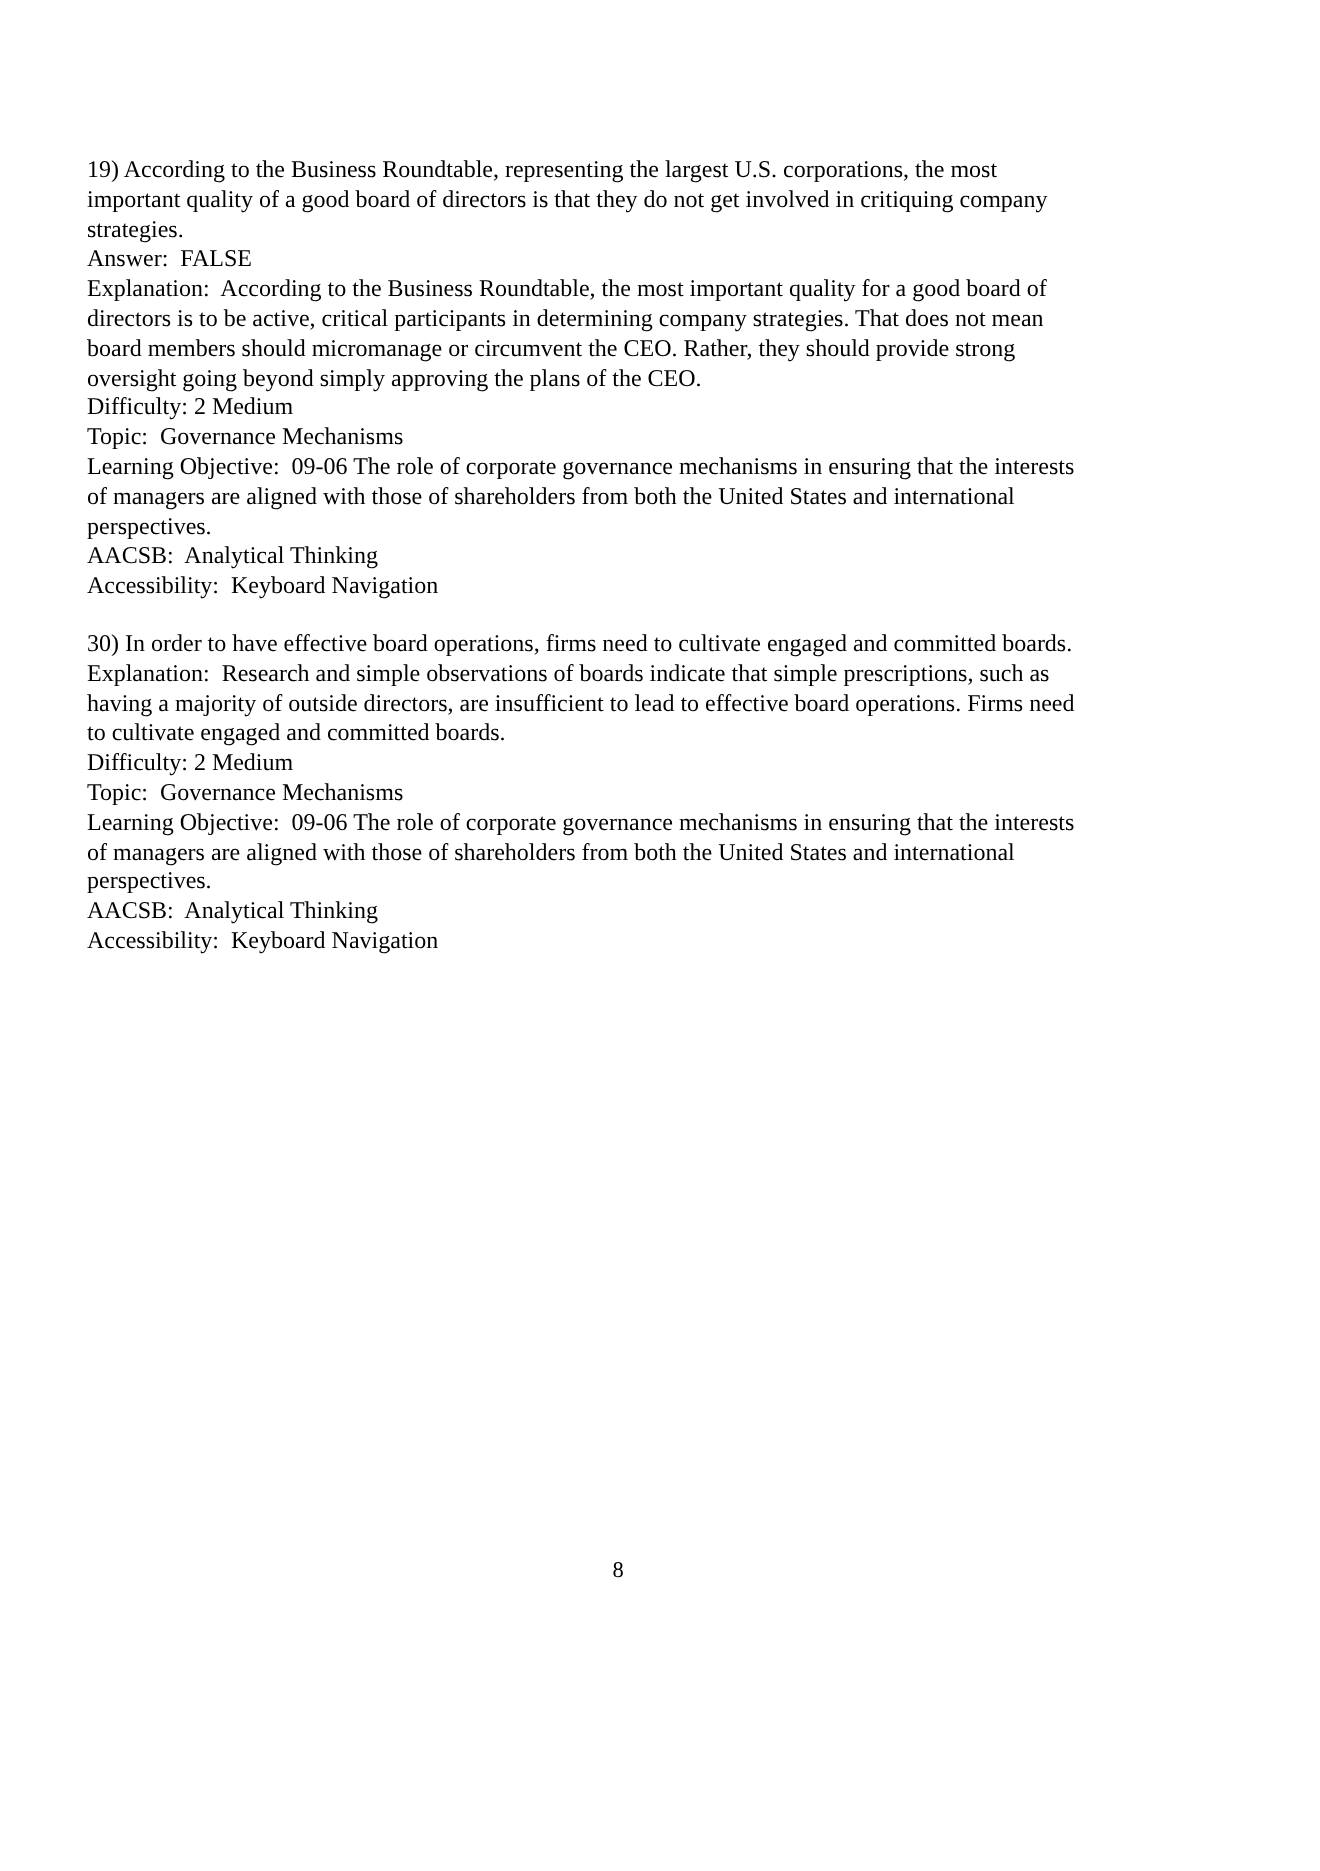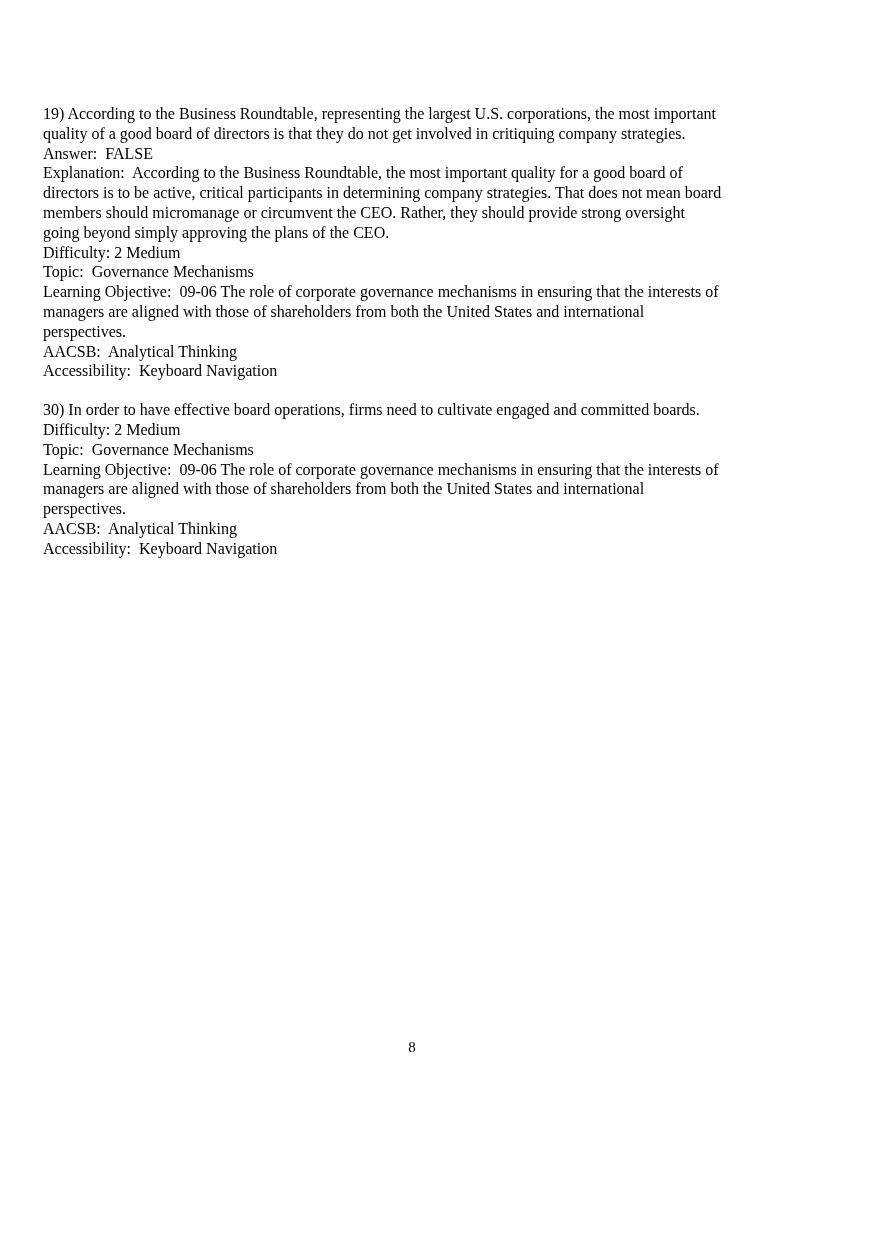--- a/index.html
+++ b/index.html
@@ -6,21 +6,21 @@
     margin: 0;
     padding: 0;
     background: #ffffff;
   }
   .page {
     position: relative;
     width: 824px;
     height: 1247px;
     background: #ffffff;
     box-sizing: border-box;
-    padding: 104px 102px 0 43px;
+    padding: 104px 102px 0 58px;
     font-family: "Liberation Serif", "DejaVu Serif", serif;
     font-size: 16px;
     line-height: 19.8px;
     color: #000000;
     overflow: hidden;
   }
   .page p {
     margin: 0;
     white-space: pre-wrap;
   }
@@ -50,20 +50,21 @@
     <p>Explanation:  According to the Business Roundtable, the most important quality for a good board of directors is to be active, critical participants in determining company strategies. That does not mean board members should micromanage or circumvent the CEO. Rather, they should provide strong oversight going beyond simply approving the plans of the CEO.</p>
     <p>Difficulty: 2 Medium</p>
     <p>Topic:  Governance Mechanisms</p>
     <p>Learning Objective:  09-06 The role of corporate governance mechanisms in ensuring that the interests of managers are aligned with those of shareholders from both the United States and international perspectives.</p>
     <p>AACSB:  Analytical Thinking</p>
     <p>Accessibility:  Keyboard Navigation</p>
   </section>
 
   <section class="question">
     <p class="stem">30) In order to have effective board operations, firms need to cultivate engaged and committed boards.</p>
+    <p>Explanation:  Research and simple observations of boards indicate that simple prescriptions, such as having a majority of outside directors, are insufficient to lead to effective board operations. Firms need to cultivate engaged and committed boards.</p>
     <p>Difficulty: 2 Medium</p>
     <p>Topic:  Governance Mechanisms</p>
     <p>Learning Objective:  09-06 The role of corporate governance mechanisms in ensuring that the interests of managers are aligned with those of shareholders from both the United States and international perspectives.</p>
     <p>AACSB:  Analytical Thinking</p>
     <p>Accessibility:  Keyboard Navigation</p>
   </section>
 
   <div class="page-number">8</div>
 
 </div>

